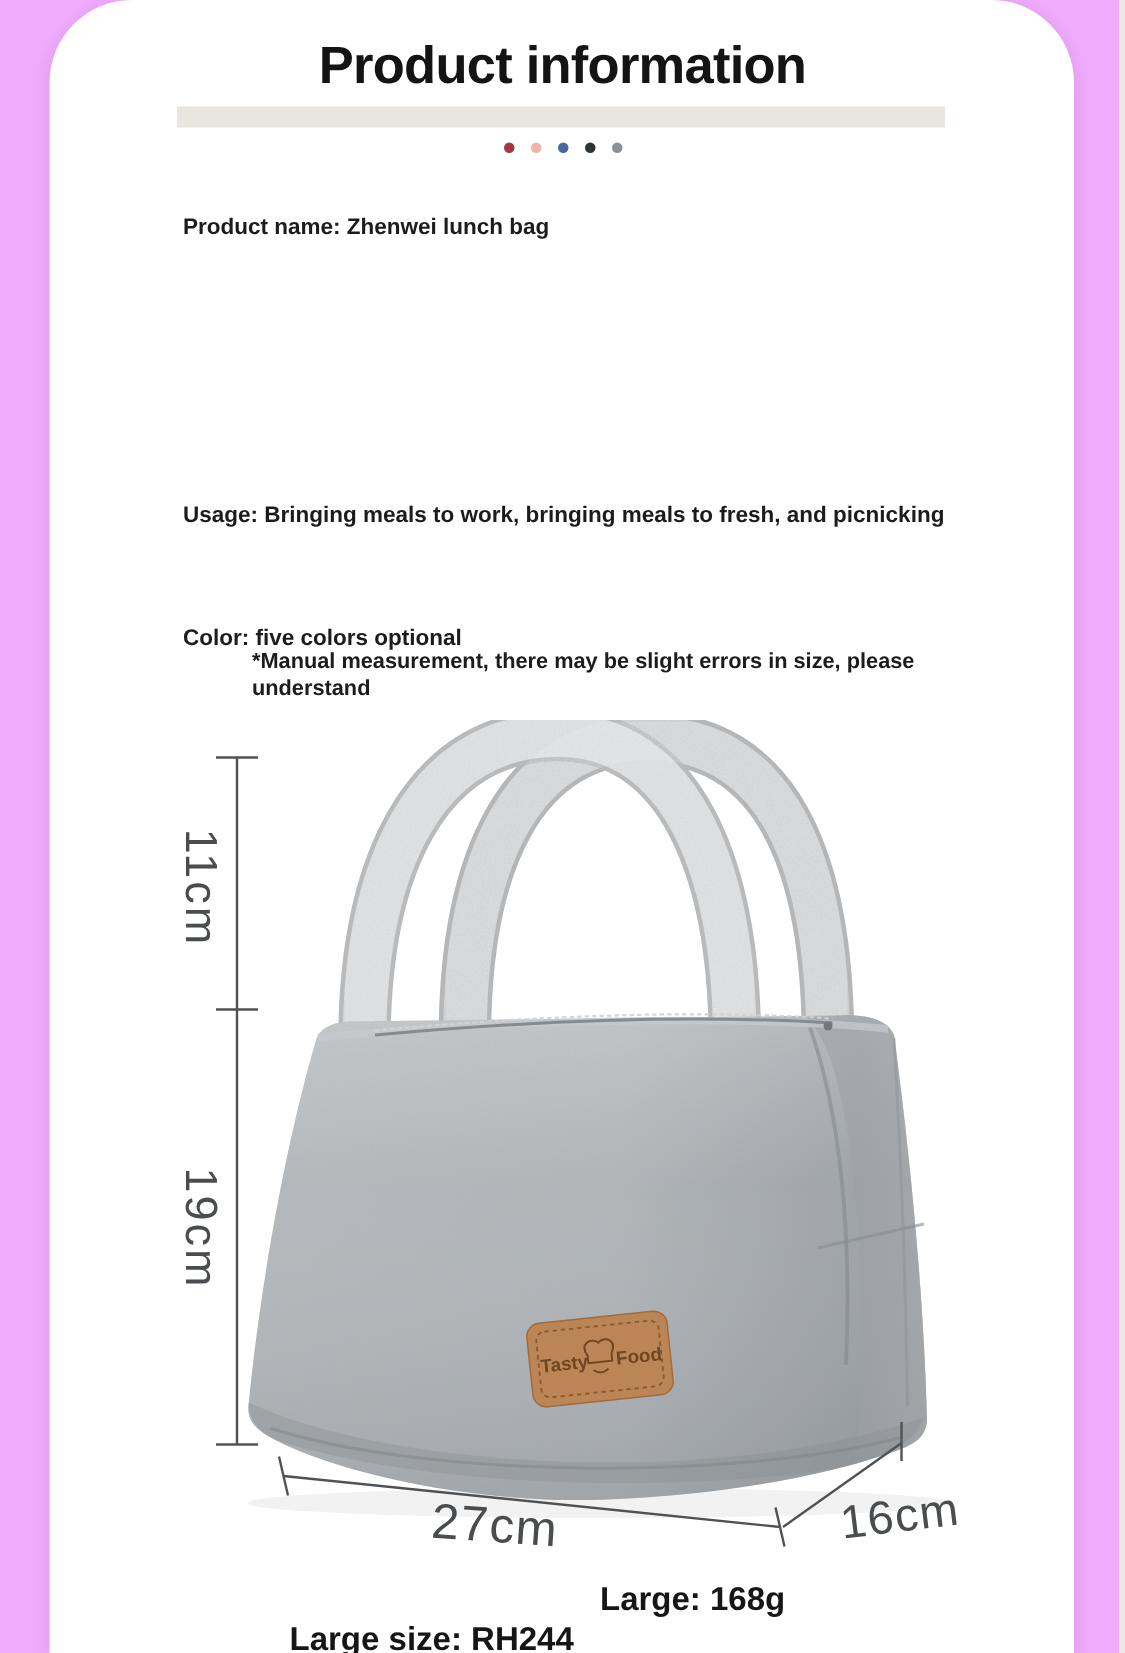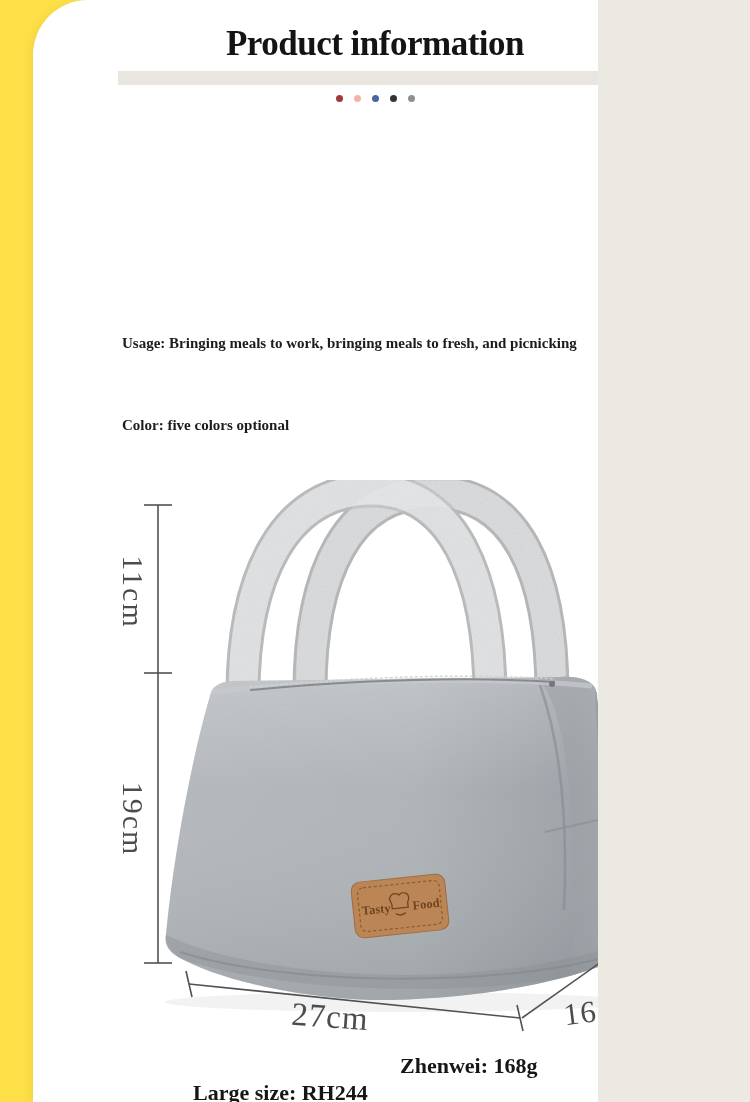--- a/index.html
+++ b/index.html
@@ -1,17 +1,17 @@
 <!DOCTYPE html>
 <html><head>
 <meta charset="utf-8">
 <style>
   html,body{margin:0;padding:0;background:#ece9e3;}
-  #page{position:relative;width:598px;height:1102px;overflow:hidden;
-        font-family:Liberation Serif, serif;background:#fde047;}
+  #page{position:relative;width:746px;height:1102px;overflow:hidden;
+        font-family:Liberation Sans, sans-serif;background:#f0abfc;}
   #card{position:absolute;left:33px;top:0;width:683px;height:1102px;background:#ffffff;
         border-radius:55px 55px 0 0;box-shadow:0 3px 12px rgba(0,0,0,.09);}
   .abs{position:absolute;white-space:nowrap;}
   #page-title{left:0;top:24px;width:750px;text-align:center;font-size:35px;font-weight:700;
         color:#141414;letter-spacing:-.5px;}
   #title-bar{left:118px;top:71px;width:512px;height:14px;background:#e9e6df;}
   #dots{left:0;top:95px;width:750px;display:flex;justify-content:center;gap:11px;}
   .dot{width:7px;height:7px;border-radius:50%;display:block;}
   .spec{font-weight:700;color:#1c1c1c;left:122px;}
   #spec-product-name{top:143px;font-size:15px;}
@@ -43,22 +43,24 @@
   <div class="abs" id="page-title">Product information</div>
   <div class="abs" id="title-bar"></div>
   <div class="abs" id="dots">
       <span class="dot" style="background: rgb(161, 57, 63);"></span>
       <span class="dot" style="background: rgb(240, 179, 171);"></span>
       <span class="dot" style="background: rgb(71, 104, 157);"></span>
       <span class="dot" style="background: rgb(46, 51, 55);"></span>
       <span class="dot" style="background: rgb(139, 145, 151);"></span>
     </div>
 
+  <div class="abs spec" id="spec-product-name">Product name: Zhenwei lunch bag</div>
   <div class="abs spec" id="spec-usage">Usage: Bringing meals to work, bringing meals to fresh, and picnicking</div>
   <div class="abs spec" id="spec-color">Color: five colors optional</div>
+  <div class="abs" id="spec-note">*Manual measurement, there may be slight errors in size, please understand</div>
 
   <svg id="bag-svg" width="560" height="560" viewBox="0 0 560 560">
     <defs>
       <linearGradient id="bodyGrad" x1="0" y1="0" x2="1" y2="0">
         <stop offset="0" stop-color="#b4b8bc"></stop>
         <stop offset="0.55" stop-color="#aeb3b7"></stop>
         <stop offset="0.78" stop-color="#a1a6ab"></stop>
         <stop offset="0.9" stop-color="#999fa4"></stop>
         <stop offset="1" stop-color="#a9aeb2"></stop>
       </linearGradient>
@@ -159,14 +161,14 @@
       </g>
     </g>
   </svg>
 
   <div class="dim" id="dim-11">11cm</div>
   <div class="dim" id="dim-19">19cm</div>
   <div class="dim" id="dim-27">27cm</div>
   <div class="dim" id="dim-16">16cm</div>
 
   <div class="abs footer" id="footer-size">Large size: RH244</div>
-  <div class="abs footer" id="footer-weight">Zhenwei: 168g</div>
+  <div class="abs footer" id="footer-weight">Large: 168g</div>
 </div>
 
 </body></html>

